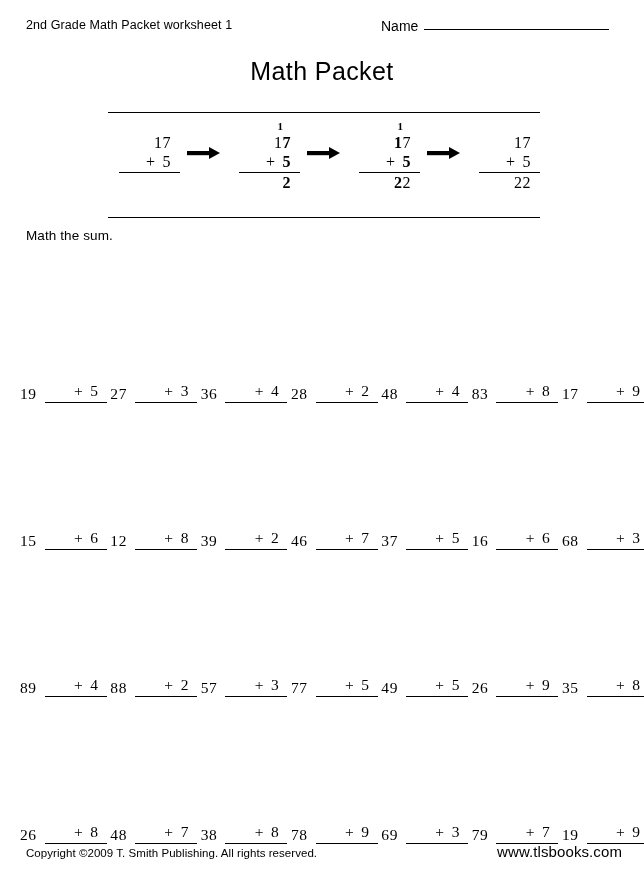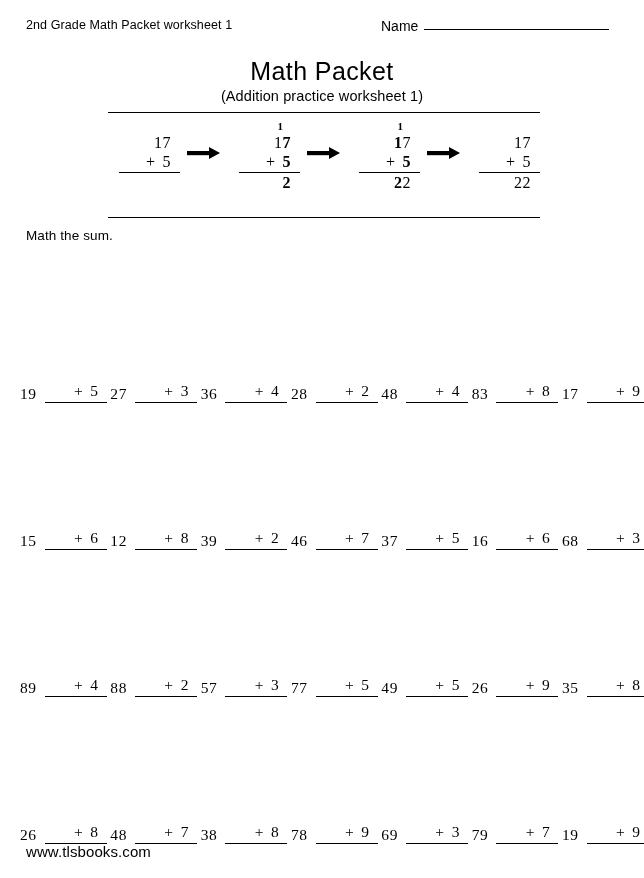--- a/index.html
+++ b/index.html
@@ -223,21 +223,20 @@
 <div class="top-header">
   <div class="worksheet-id">2nd Grade Math Packet worksheet 1</div>
   <div class="name-block">
     <span class="name-label">Name</span>
     <span class="name-rule"></span>
   </div>
 </div>
 
 <div class="title-zone">
   <div class="main-title">Math Packet</div>
-  <div class="sub-title">(Addition practice worksheet 1)</div>
 </div>
 
 <div class="rule-top"></div>
 <div class="rule-bottom"></div>
 
 <div class="example-row">
 
   <div class="example-step">
     <div class="carry-line empty"></div>
     <div class="ex-num"><span>17</span><span class="b"></span></div>
@@ -413,14 +412,15 @@
       </div>
     <div class="problem">
         <div class="p-top">19</div>
         <div class="p-bottom"><span class="p-plus">+</span><span>9</span></div>
       </div>
   </div>
 
 </div>
 
 <div class="footer">
+  <div class="copyright">Copyright ©2009 T. Smith Publishing.  All rights reserved.</div>
   <div class="website">www.tlsbooks.com</div>
 </div>
 
 </body></html>

